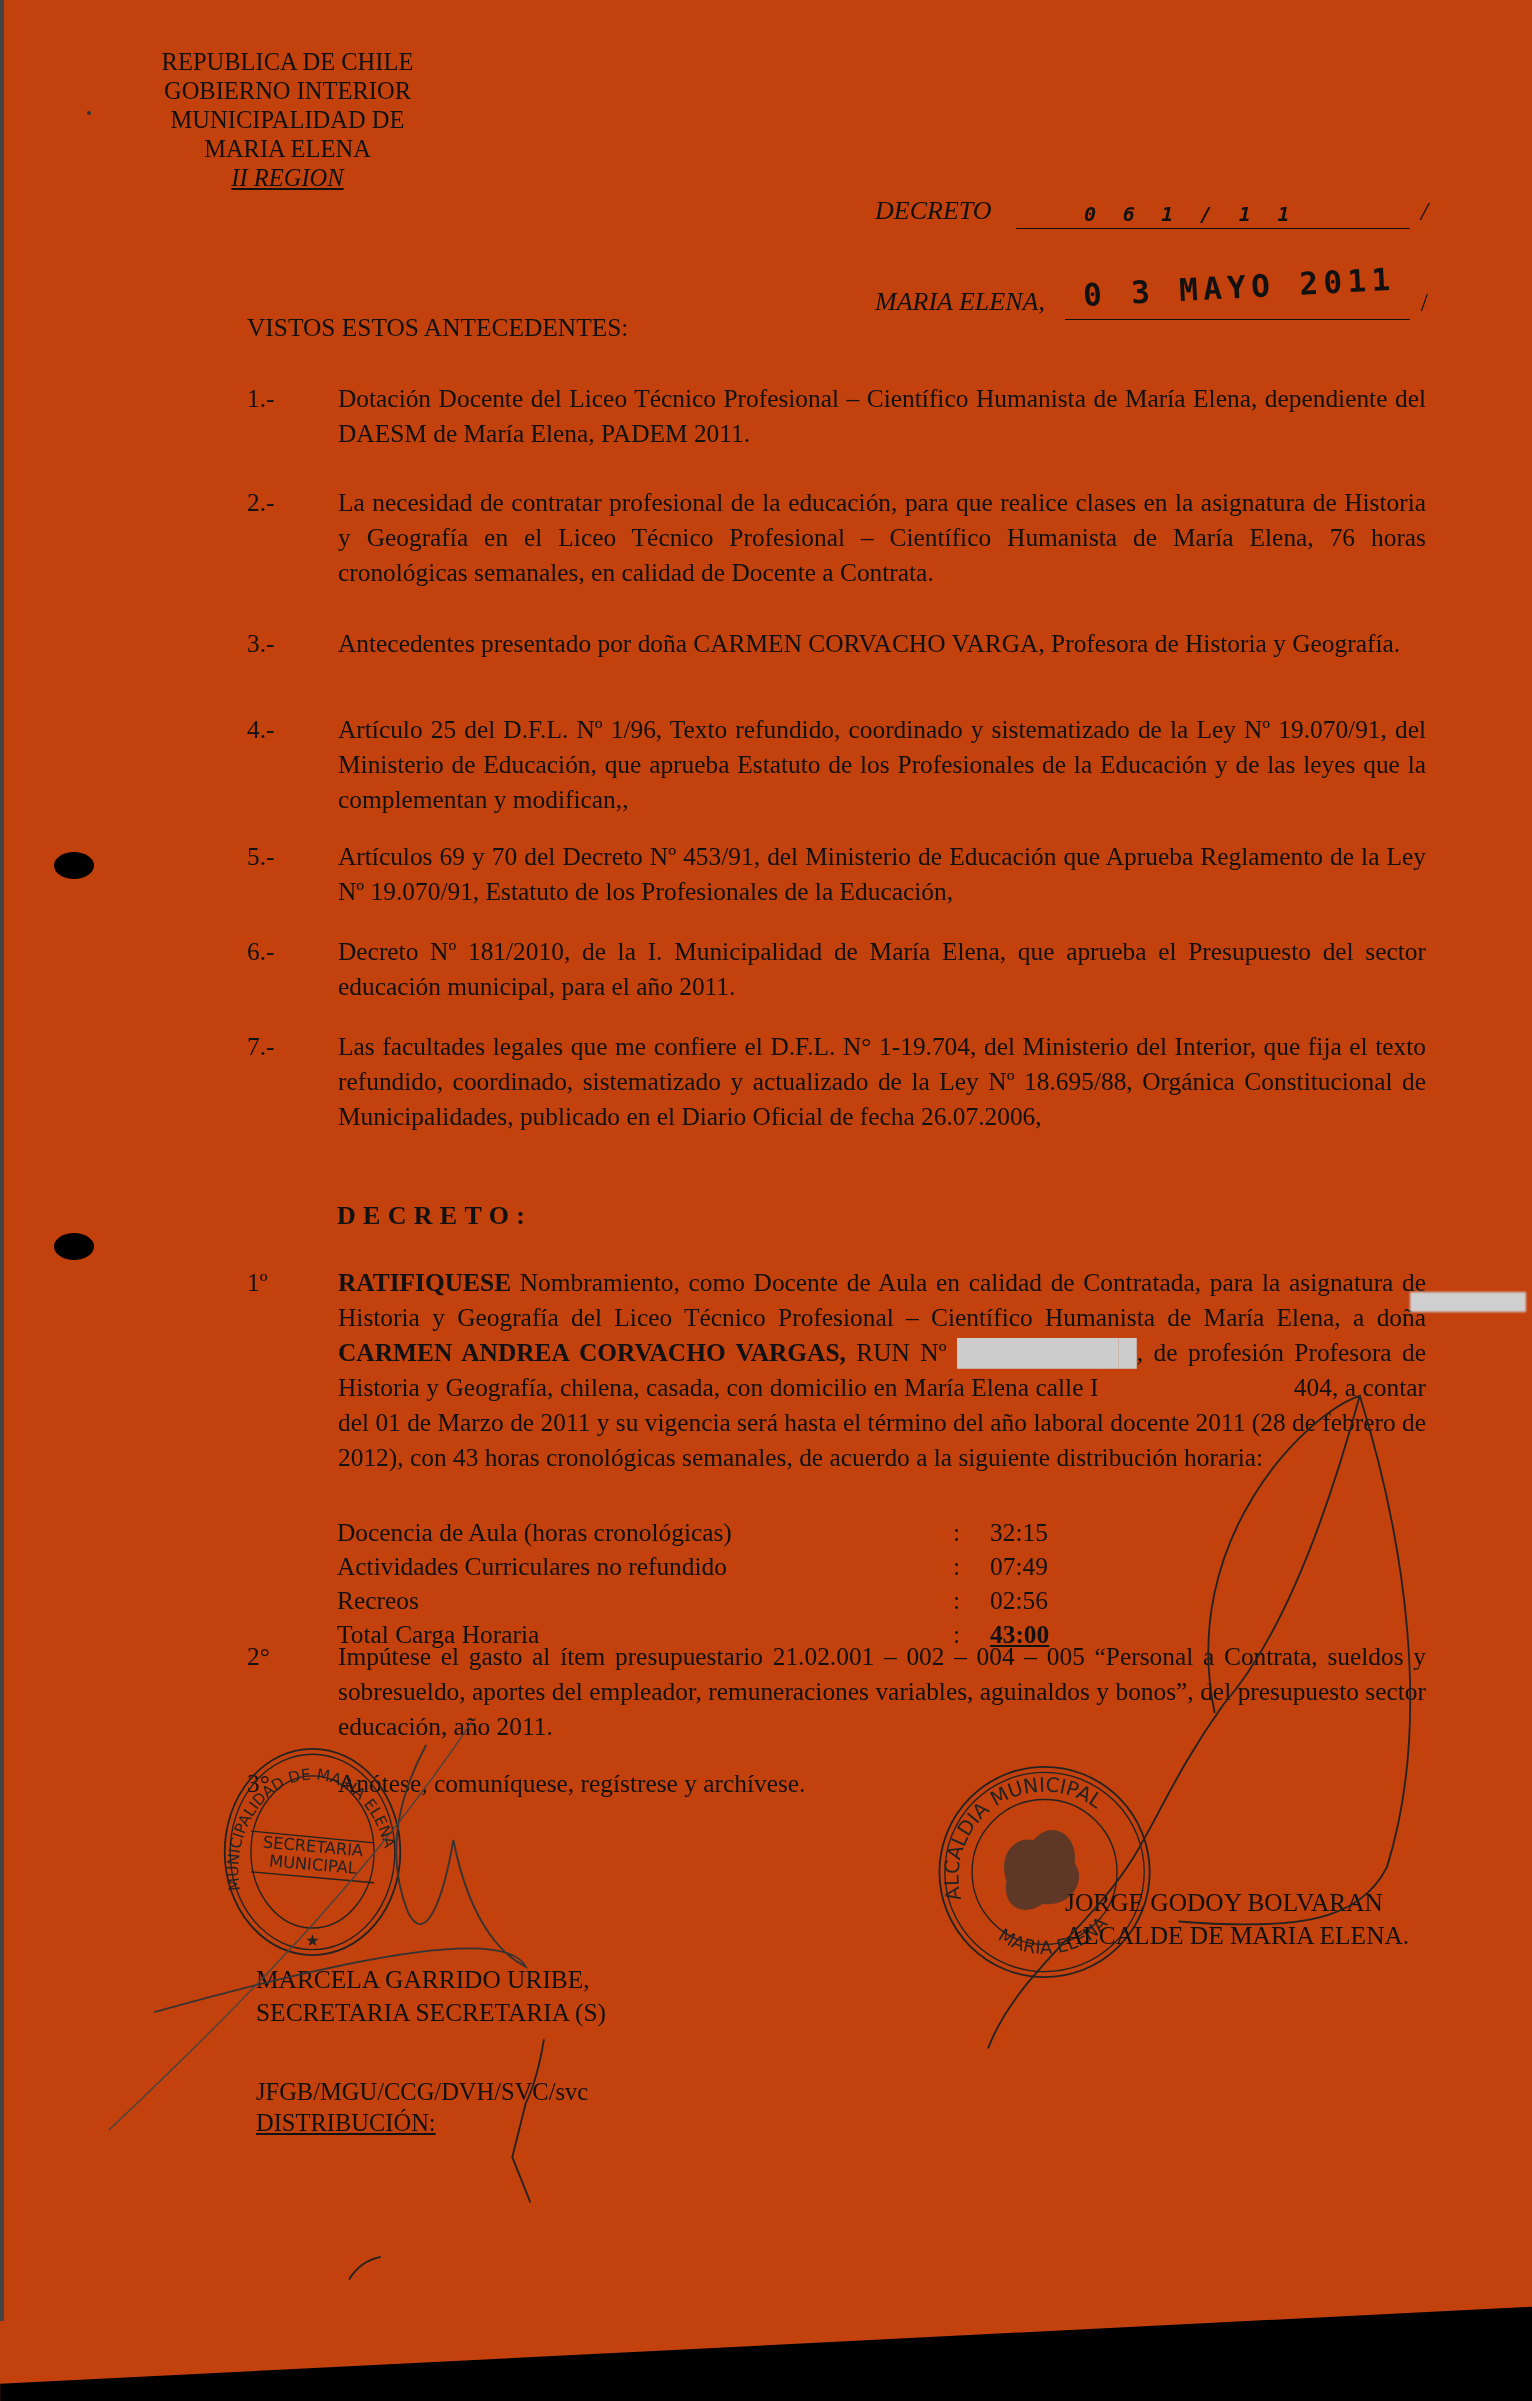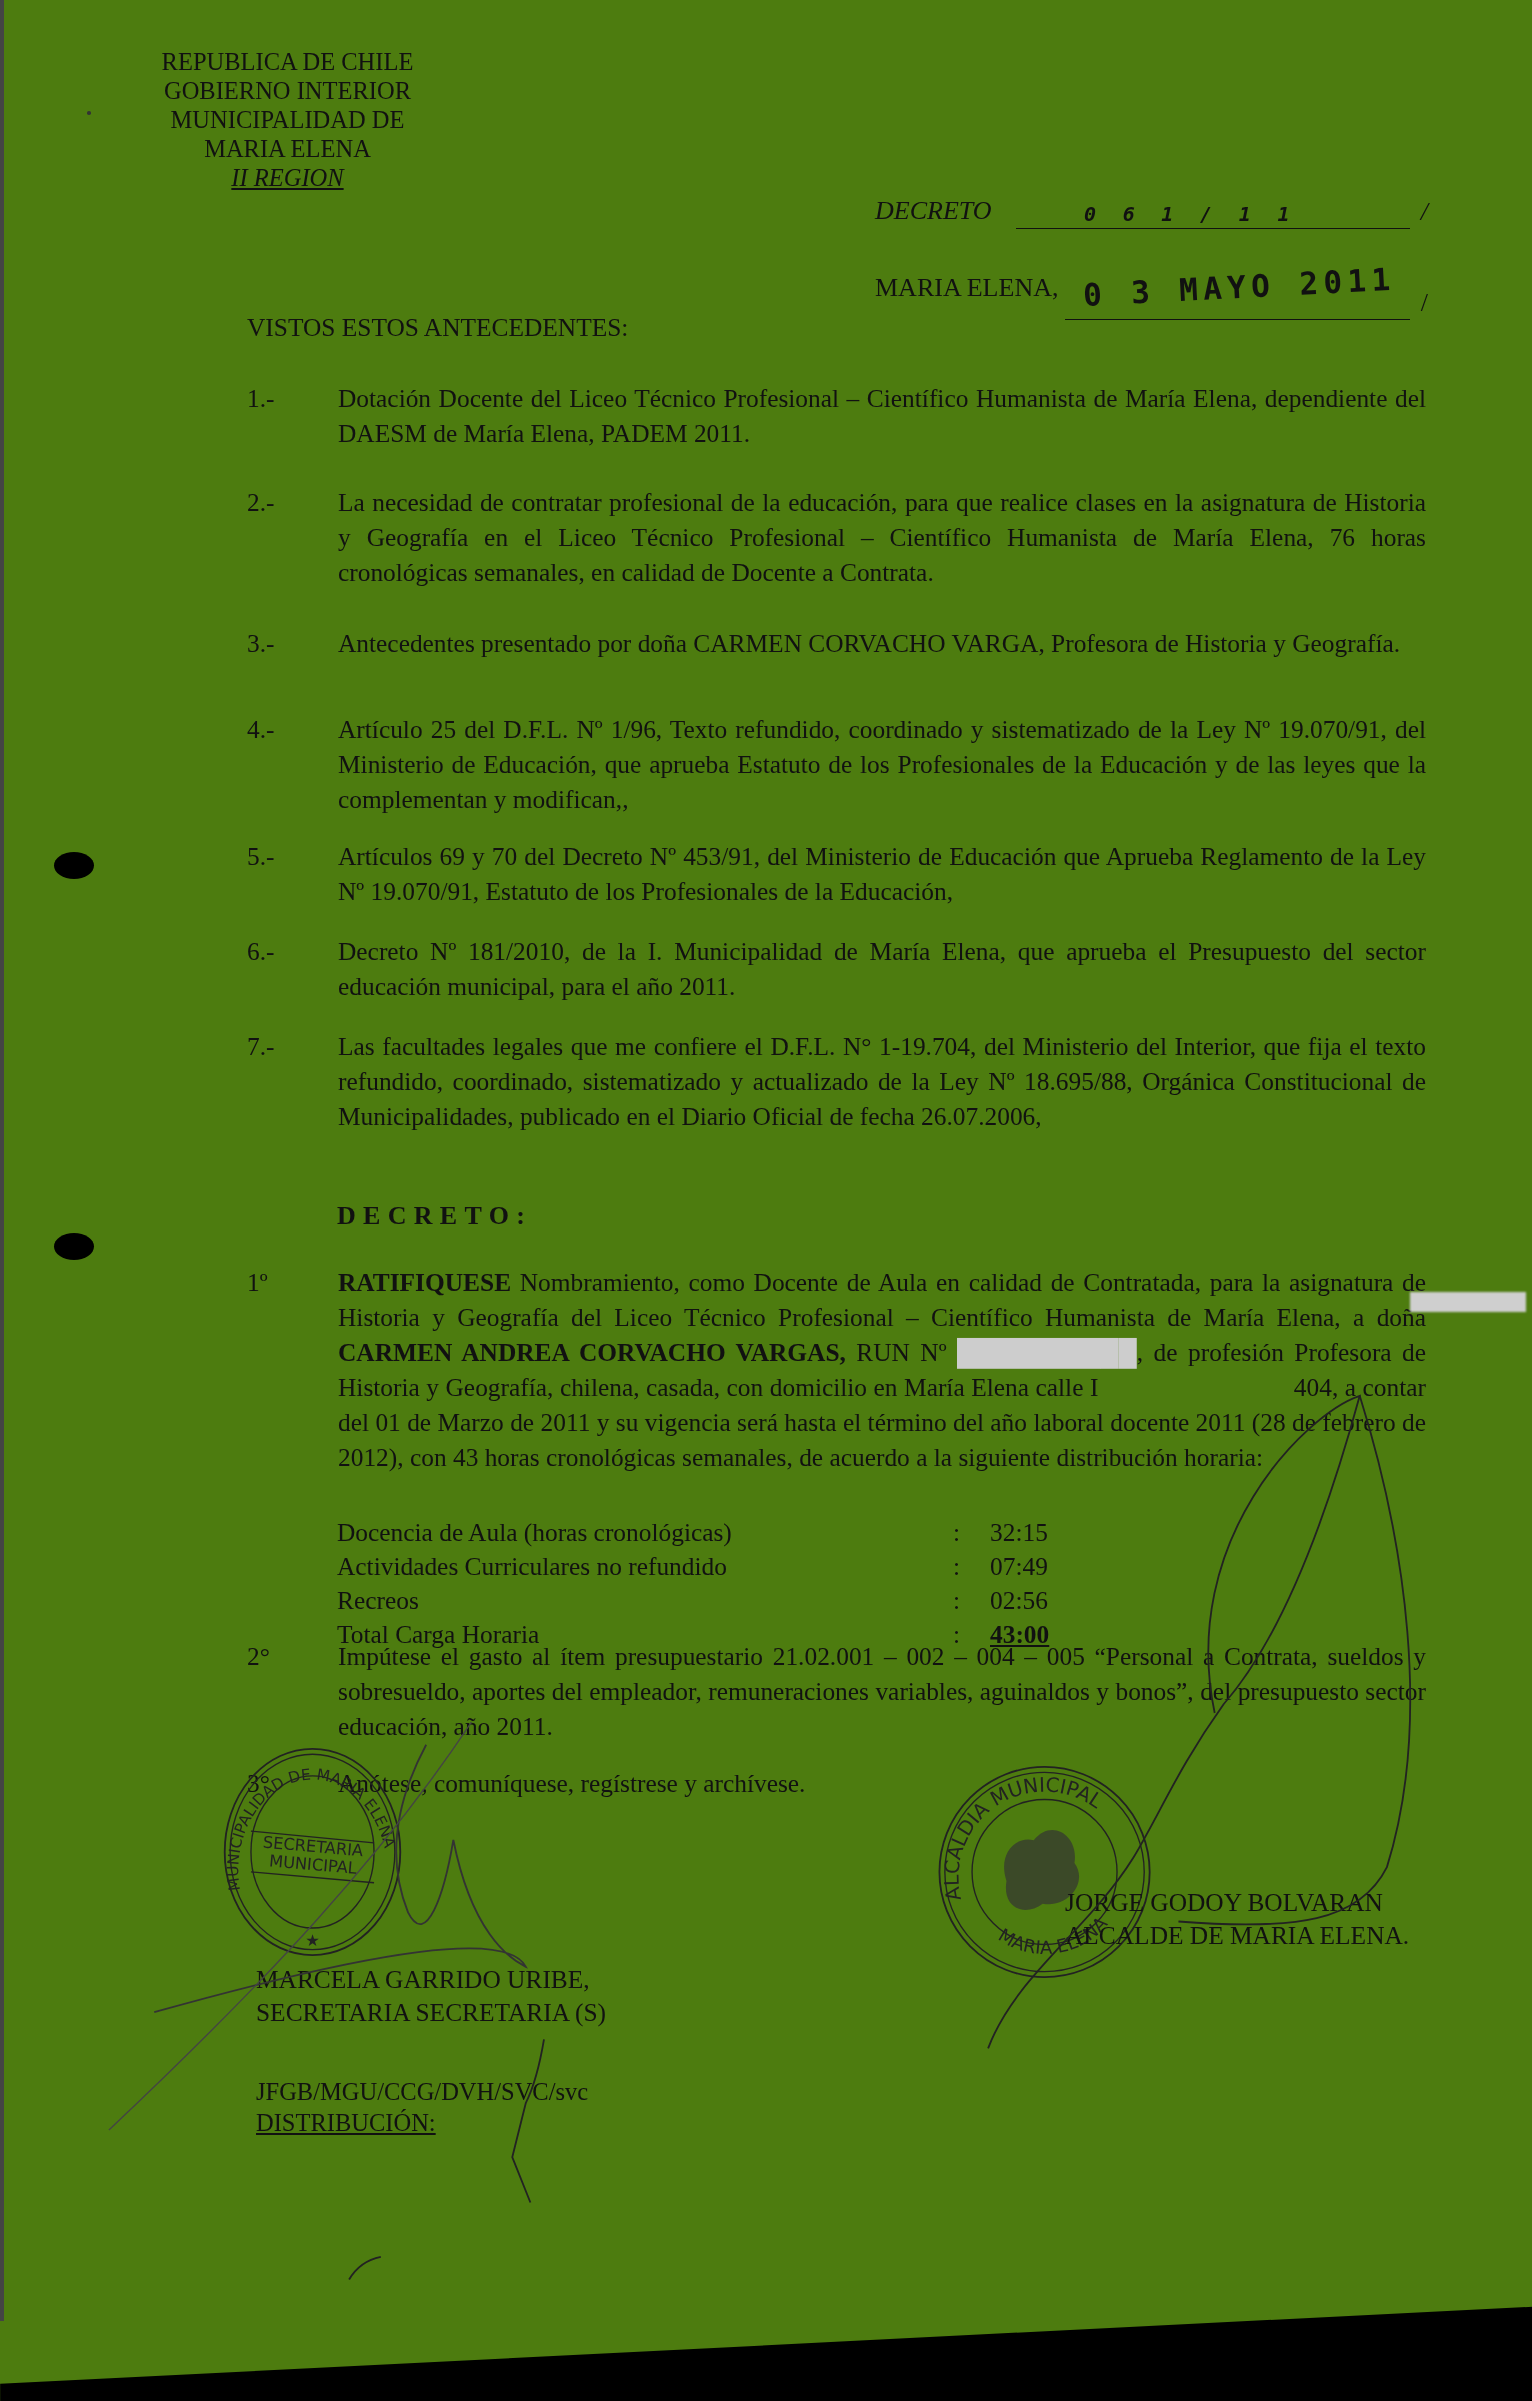--- a/index.html
+++ b/index.html
@@ -1,37 +1,37 @@
 <!DOCTYPE html>
 <html style="font-size:14.5px"><head>
   <meta charset="utf-8">
   <style>
     * { box-sizing: border-box; margin: 0; padding: 0; }
     html, body { width: 1533px; height: 2401px; background: #ffffff; overflow: hidden; }
     body { position: relative; font-family: "Liberation Serif", "DejaVu Serif", serif; color: #111; }
 
-    .page { position: absolute; left: 0; top: 0; width: 1533px; height: 2401px; background: #4d7c0f; }
+    .page { position: absolute; left: 0; top: 0; width: 1533px; height: 2401px; background: #c2410c; }
     .left-edge { position: absolute; left: 0; top: 0; width: 3.6px; height: 2321px; background: #444; }
 
     .hole { position: absolute; width: 40px; height: 27px; border-radius: 50%; background: #000; left: 54px; }
     .hole.h1 { top: 852px; }
     .hole.h2 { top: 1233px; }
     .dot { position: absolute; left: 87px; top: 111px; width: 3.6px; height: 3.6px; background: #333; border-radius: 50%; }
 
     .header { position: absolute; left: 156px; top: 47px; width: 263px; text-align: center; font-size: 24.5px; line-height: 29px; }
     .header .region { text-decoration: underline; font-style: italic; }
 
     .decreto-line { position: absolute; left: 875px; top: 186px; width: 562px; height: 45px; font-size: 26px; font-style: italic; }
     .decreto-line .lbl { position: absolute; left: 0; bottom: 5.4px; }
     .decreto-line .rule { position: absolute; left: 141px; right: 27px; bottom: 1.8px; border-bottom: 1.8px solid #111; }
     .decreto-line .stamp { position: absolute; left: 209px; bottom: 5.4px; font-family: "DejaVu Sans Mono", monospace; font-weight: bold; font-size: 20px; letter-spacing: 7.3px; }
     .decreto-line .slash { position: absolute; right: 9px; bottom: 3.6px; }
 
     .fecha-line { position: absolute; left: 875px; top: 272px; width: 562px; height: 50px; font-size: 26px; }
-    .fecha-line .lbl { position: absolute; left: 0; bottom: 19px; }
+    .fecha-line .lbl { position: absolute; left: 0; bottom: 5px; font-style: italic; }
     .fecha-line .rule { position: absolute; left: 190px; right: 27px; bottom: 1.8px; border-bottom: 1.8px solid #111; }
     .fecha-line .stamp { position: absolute; left: 209px; bottom: 9px; font-family: "DejaVu Sans Mono", monospace; font-weight: bold; font-size: 31px; letter-spacing: 5.4px; transform: rotate(-3deg); transform-origin: left bottom; }
     .fecha-line .slash { position: absolute; right: 9px; bottom: 3.6px; }
 
     .vistos { position: absolute; left: 247px; top: 313px; font-size: 25.4px; }
 
     .item { position: absolute; left: 247px; width: 1179px; font-size: 25.4px; line-height: 35px; }
     .item .num { position: absolute; left: 0; top: 0; width: 82px; }
     .item .txt { margin-left: 91px; text-align: justify; text-align-last: left; }
     .item .b { font-weight: bold; }

